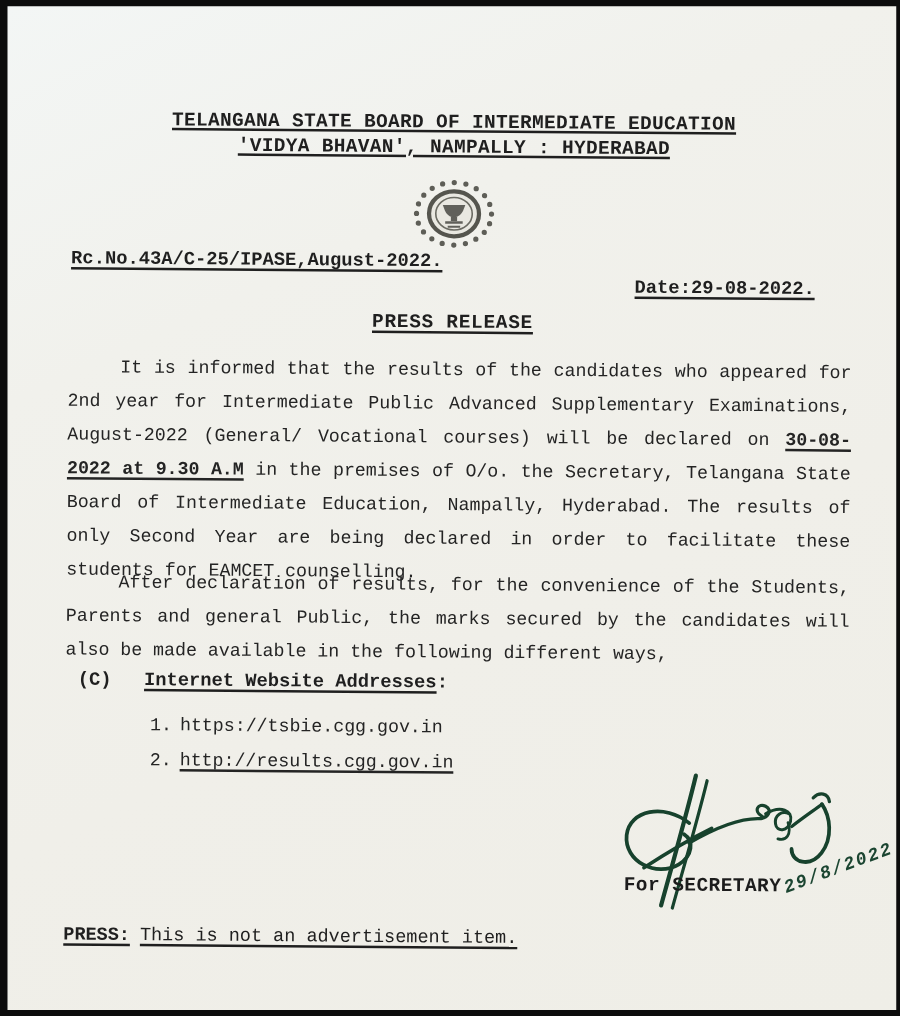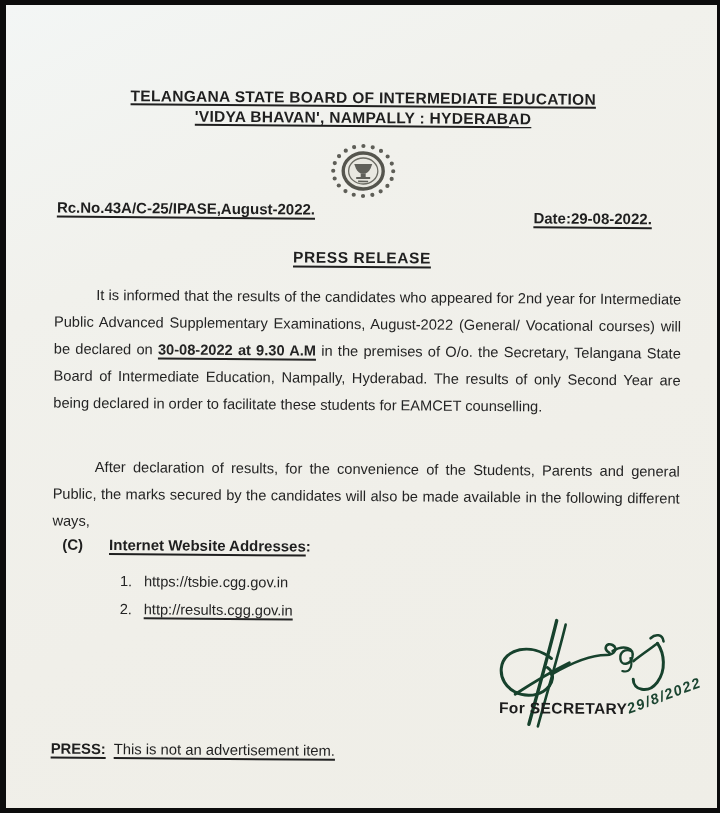--- a/index.html
+++ b/index.html
@@ -8,20 +8,21 @@
     background: #0c0c0c;
     font-family: "Liberation Sans", "DejaVu Sans", sans-serif;
     overflow: hidden;
     position: relative;
   }
   .paper {
     position: absolute;
     left: 6px; top: 5px; right: 3px; bottom: 5px;
     background: linear-gradient(155deg, #f3f6f5 0%, #f1f1ec 28%, #f0efe9 60%, #efeee7 100%);
     overflow: hidden;
+    font-family: Liberation Mono, monospace;
   }
   .tilt {
     position: absolute; inset: 0;
     transform: rotate(0.45deg);
     transform-origin: 50% 40%;
     color: #262626;
   }
   .u { text-decoration: underline; text-decoration-thickness: 1.6px; text-underline-offset: 3px; }
 
   .header {
@@ -36,21 +37,21 @@
   .emblem {
     position: absolute; top: 137px; left: 50%;
     transform: translateX(-50%);
   }
 
   .refrow {
     position: absolute; top: 196px; left: 50px; right: 66px;
     display: flex; justify-content: space-between; align-items: flex-start;
     font-weight: 700; font-size: 15px; color: #1f1f1f;
   }
-  .refrow .date-cell { margin-top: 7px; }
+  .refrow .date-cell { margin-top: 20px; }
 
   .doc-title {
     position: absolute; top: 244px; left: 0; right: 0;
     text-align: center;
     font-weight: 700; font-size: 15.5px; letter-spacing: 0.6px;
     color: #1f1f1f;
   }
 
   .para {
     position: absolute; left: 48px; width: 627px;

